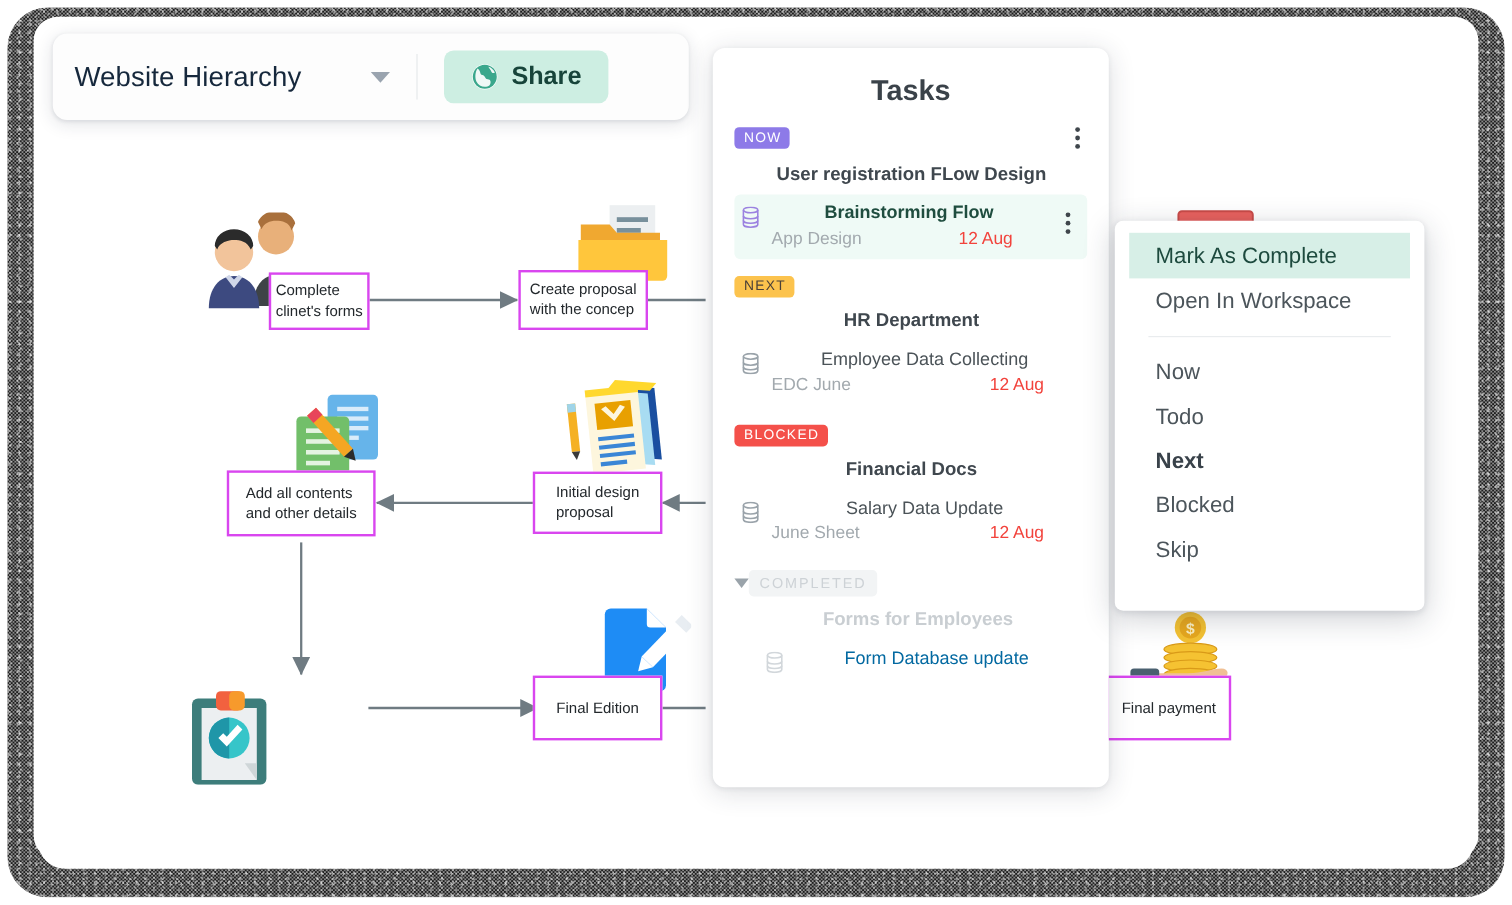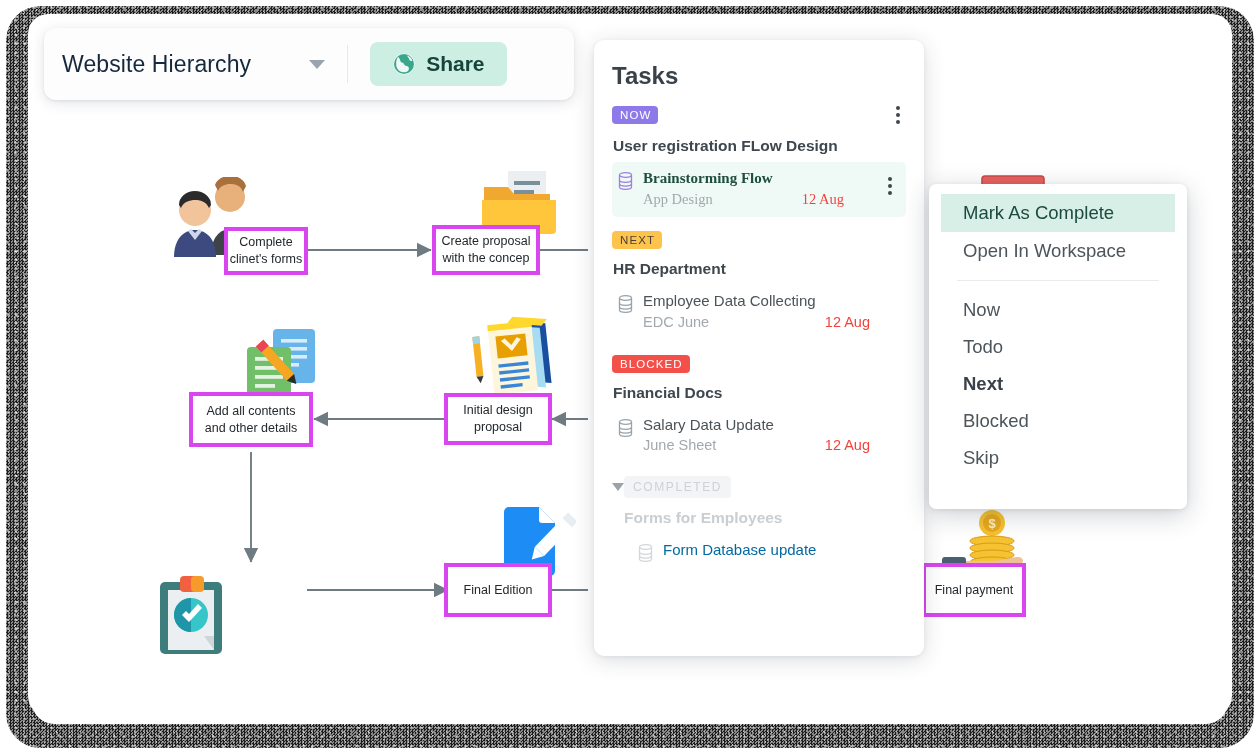--- a/index.html
+++ b/index.html
@@ -113,43 +113,43 @@
     font-size: 21px;
     font-weight: bold;
     color: #17443a;
   }
   .globe { width: 24px; height: 24px; display:block; }
 
   
   .diagram { position: absolute; left: 0; top: 0; width: 100%; height: 100%; }
   .node {
     position: absolute;
-    border: 4px solid #d946ef;
+    border: 2px solid #d946ef;
     background: #ffffff;
     display: flex;
     align-items: center;
     justify-content: center;
-    text-align: center;
     font-size: 12.5px;
     color: #23282c;
     line-height: 1.35;
     cursor: pointer;
   }
   .illus { position: absolute; }
 
   
   .tasks-panel {
     position: absolute;
     left: 566px; top: 26px;
     width: 330px; height: 616px;
     background: #ffffff;
     border-radius: 10px;
     box-shadow: 0 4px 22px rgba(35,45,65,.16), 0 1px 4px rgba(35,45,65,.08);
     padding: 22px 18px 0 18px;
     overflow: hidden;
+    text-align: center;
   }
   .tasks-title {
     font-size: 24px;
     font-weight: bold;
     color: #3a4249;
     margin-bottom: 14px;
   }
   .badge {
     display: inline-block;
     font-size: 11.5px;
@@ -181,21 +181,21 @@
   .grp-name.muted { color: #c9ced2; font-weight: bold; }
 
   .task-row {
     display: flex;
     align-items: flex-start;
     gap: 10px;
     padding: 7px 8px 9px 6px;
     border-radius: 5px;
     cursor: pointer;
   }
-  .task-row.active { background: #effaf6; font-family: Liberation Serif, serif; }
+  .task-row.active { background: #effaf6; }
   .db-icon { flex: 0 0 auto; margin-top: 3px; }
   .task-main { flex: 1 1 auto; min-width: 0; }
   .task-title {
     font-size: 15px;
     color: #4b5358;
     line-height: 1.25;
   }
   .task-row.active .task-title { color: #1f4d3f; font-weight: bold; }
   .task-sub {
     display: flex;

